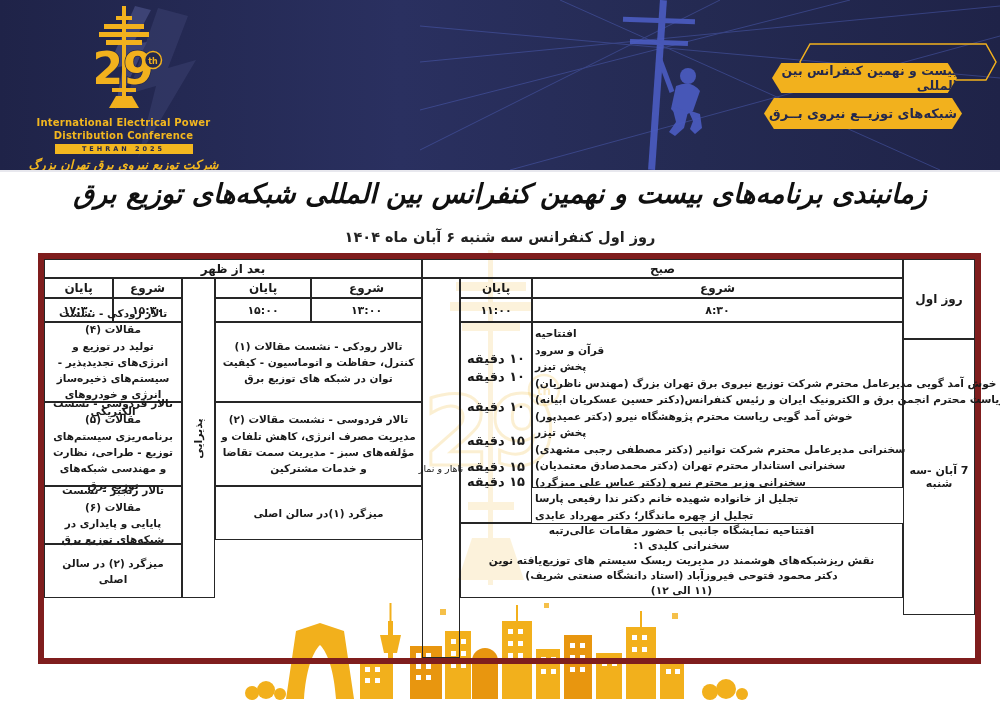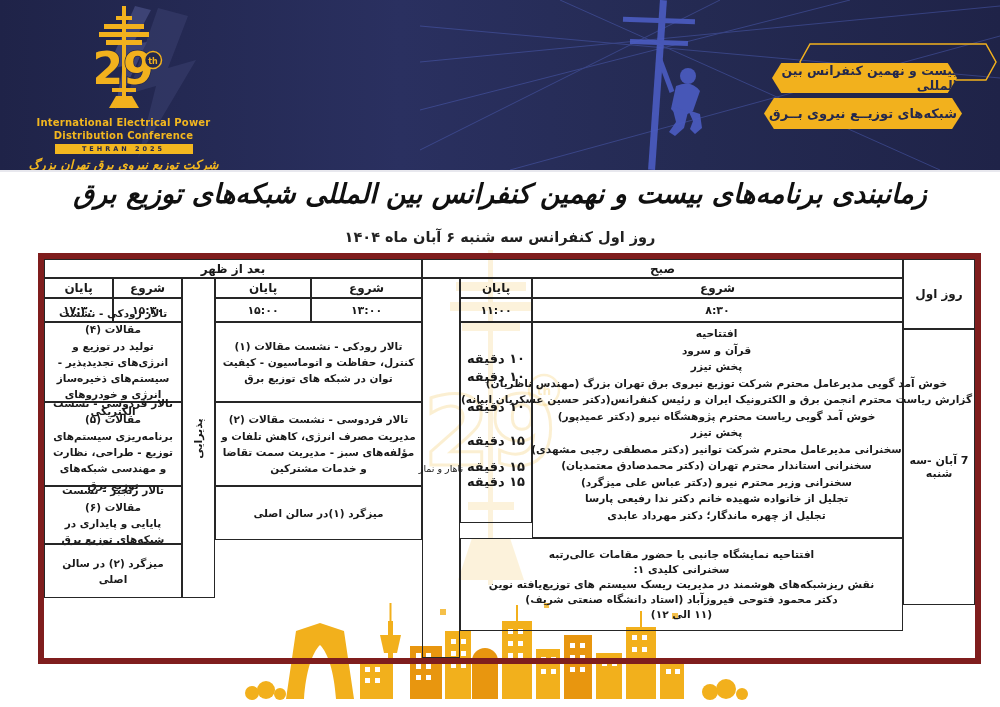--- a/index.html
+++ b/index.html
@@ -48,30 +48,30 @@
   .w-pm1{width:207px;} .w-pm1e{width:96px;} .w-pm1s{width:111px;}
   .w-lunch{width:38px;}
   .w-mend{width:72px;} .w-mstart{width:371px;} .w-msub{width:443px;}
   .w-day{width:72px;}
   .r0{height:80px;} .r1{height:84px;} .r2{height:58px;} .r3{height:54px;}
   .pm-cell{flex-direction:column;font-size:10.5px;font-weight:bold;line-height:1.55;padding:1px 3px;}
   .pm-cell .topic{font-weight:600;}
   .cat-cell{height:320px;}
   .cat-cell span{transform:rotate(-90deg);white-space:nowrap;font-size:11px;font-weight:bold;}
   .lunch-cell{height:380px;font-size:9.5px;font-weight:normal;white-space:nowrap;overflow:visible;}
-  .agenda-cell{height:216px;flex-direction:column;justify-content:flex-start;align-items:center;
+  .agenda-cell{height:166px;flex-direction:column;justify-content:flex-start;align-items:flex-end;
      padding:2px 4px 0 2px;}
   .agenda-line{font-size:10.6px;font-weight:bold;line-height:16.55px;white-space:nowrap;}
   .dur-cell{height:201px;position:relative;}
   .dur{position:absolute;width:100%;text-align:center;font-size:13px;font-weight:bold;}
   .dur-0{top:28px;} .dur-1{top:46px;} .dur-2{top:76px;}
   .dur-3{top:110px;} .dur-4{top:136px;} .dur-5{top:151px;}
-  .mfooter{height:93px;flex-direction:column;justify-content:center;}
+  .mfooter{height:75px;flex-direction:column;justify-content:center;}
   .mfooter div{font-size:10.6px;font-weight:bold;line-height:15px;}
-  .day-hdr{height:70px;}
+  .day-hdr{height:80px;}
   .day-cell{height:276px;font-size:11px;font-weight:bold;}
   
   .skyline{position:absolute;left:240px;top:591px;}
 </style>
 </head>
 <body>
 
 <div class="header-band">
 
   <svg class="header-bolt" width="120" height="150" viewBox="0 0 120 150">

